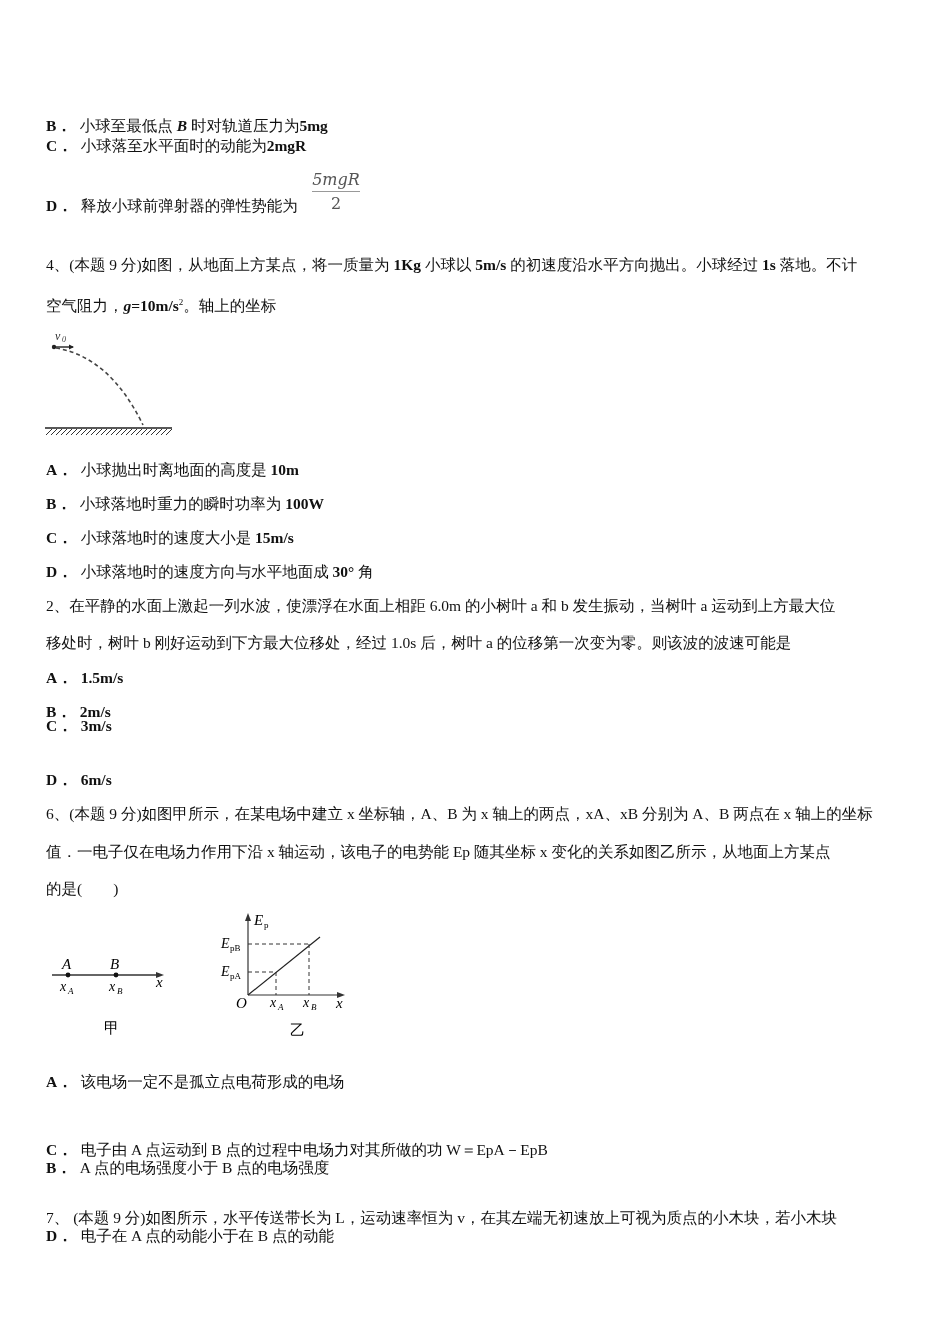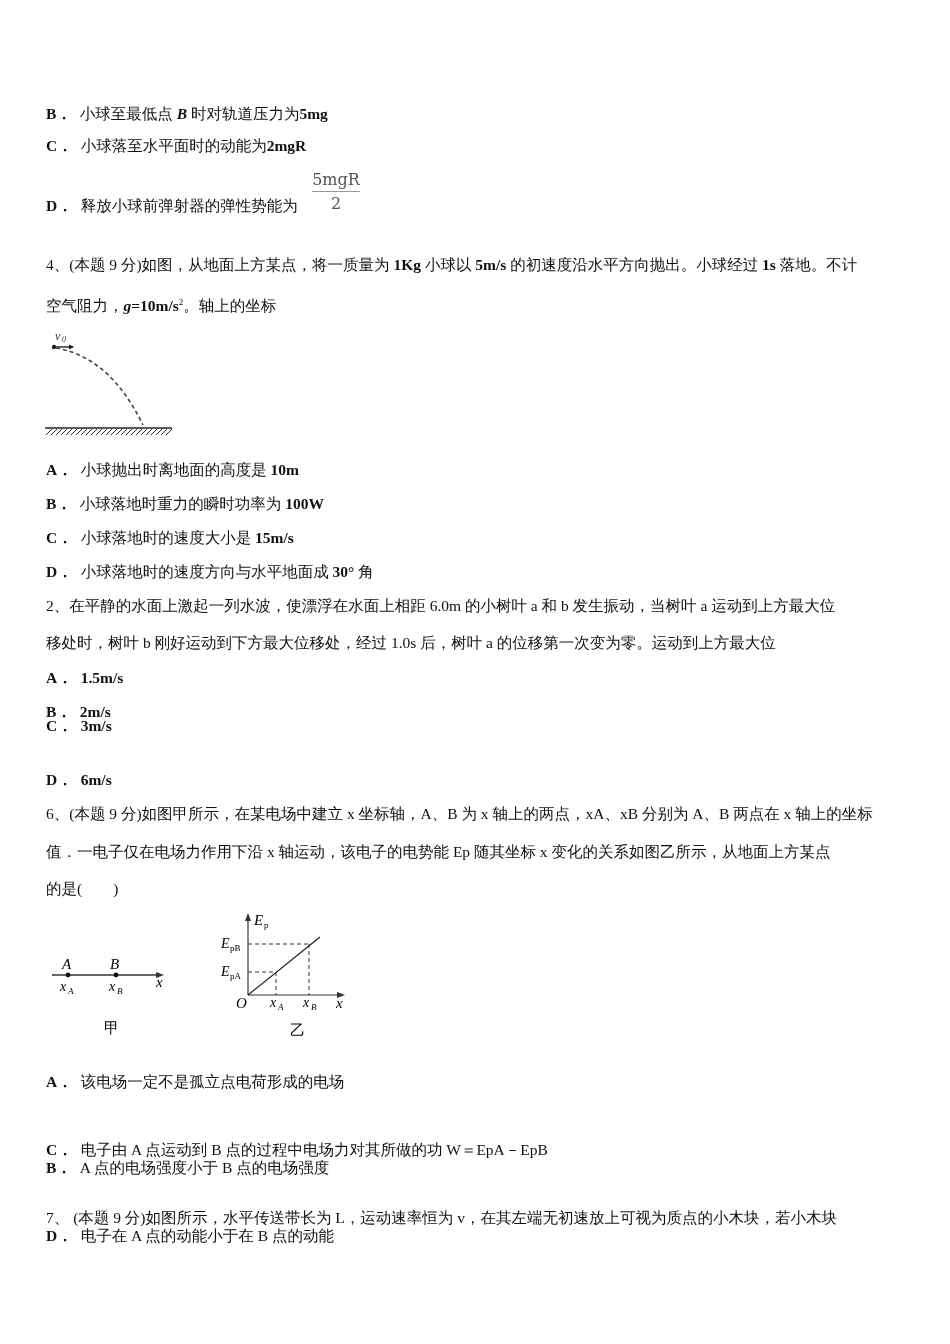--- a/index.html
+++ b/index.html
@@ -4,29 +4,29 @@
 <style>
   html, body { margin: 0; padding: 0; background: #ffffff; }
   body { width: 950px; height: 1344px; position: relative; overflow: hidden;
          font-family: "Liberation Serif", "DejaVu Serif", serif; color: #111; }
   .line { position: absolute; left: 46px; font-size: 15.5px; white-space: nowrap; line-height: 20px; }
   .b { font-weight: bold; }
   .i { font-style: italic; }
   .lbl { font-weight: bold; margin-right: 8px; }
   .frac { position: absolute; left: 312px; top: 170px; width: 48px; text-align: center;
           font-family: "DejaVu Serif", serif; color: #555; font-size: 16px; }
-  .frac .num { border-bottom: 1px solid #999; padding-bottom: 2px; }
+  .frac .num { font-style: italic; border-bottom: 1px solid #999; padding-bottom: 2px; }
   .frac .den { padding-top: 2px; }
   sup { font-size: 9px; }
   svg text { font-family: "Liberation Serif", serif; }
 </style>
 </head>
 <body>
 
-<div class="line" style="top:104px">
+<div class="line" style="top:116px">
   <span class="lbl">B．</span><span>小球至最低点</span>
   <span class="b i">B</span>
   <span>时对轨道压力为</span><span class="b">5mg</span>
 </div>
 <div class="line" style="top:136px">
   <span class="lbl">C．</span><span>小球落至水平面时的动能为</span><span class="b">2mgR</span>
 </div>
 <div class="line" style="top:196px">
   <span class="lbl">D．</span><span>释放小球前弹射器的弹性势能为</span>
 </div>
@@ -78,21 +78,21 @@
       <line x1="126" y1="113" x2="132" y2="107"></line>
   </g>
 </svg>
 
 <div class="line" style="top:460px"><span class="lbl">A．</span><span>小球抛出时离地面的高度是 </span><span class="b">10m</span></div>
 <div class="line" style="top:494px"><span class="lbl">B．</span><span>小球落地时重力的瞬时功率为 </span><span class="b">100W</span></div>
 <div class="line" style="top:528px"><span class="lbl">C．</span><span>小球落地时的速度大小是 </span><span class="b">15m/s</span></div>
 <div class="line" style="top:562px"><span class="lbl">D．</span><span>小球落地时的速度方向与水平地面成 </span><span class="b">30°</span><span> 角</span></div>
 
 <div class="line" style="top:596px">2、在平静的水面上激起一列水波，使漂浮在水面上相距 6.0m 的小树叶 a 和 b 发生振动，当树叶 a 运动到上方最大位</div>
-<div class="line" style="top:633px">移处时，树叶 b 刚好运动到下方最大位移处，经过 1.0s 后，树叶 a 的位移第一次变为零。运动到上方最大位</div>
+<div class="line" style="top:633px">移处时，树叶 b 刚好运动到下方最大位移处，经过 1.0s 后，树叶 a 的位移第一次变为零。则该波的波速可能是</div>
 <div class="line" style="top:668px"><span class="lbl">A．</span><span class="b">1.5m/s</span></div>
 <div class="line" style="top:702px"><span class="lbl">B．</span><span class="b">2m/s</span></div>
 <div class="line" style="top:716px"><span class="lbl">C．</span><span class="b">3m/s</span></div>
 <div class="line" style="top:770px"><span class="lbl">D．</span><span class="b">6m/s</span></div>
 
 <div class="line" style="top:804px">6、(本题 9 分)如图甲所示，在某电场中建立 x 坐标轴，A、B 为 x 轴上的两点，xA、xB 分别为 A、B 两点在 x 轴上的坐标</div>
 <div class="line" style="top:842px">值．一电子仅在电场力作用下沿 x 轴运动，该电子的电势能 Ep 随其坐标 x 变化的关系如图乙所示，从地面上方某点</div>
 <div class="line" style="top:879px">的是(　　)</div>
 
 <svg style="position:absolute;left:40px;top:905px" width="320" height="140">

